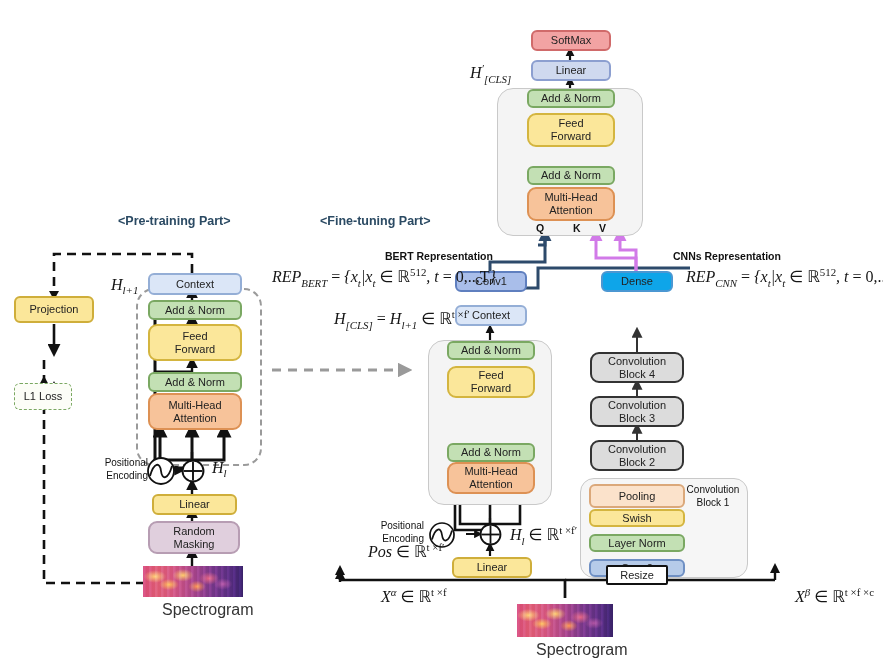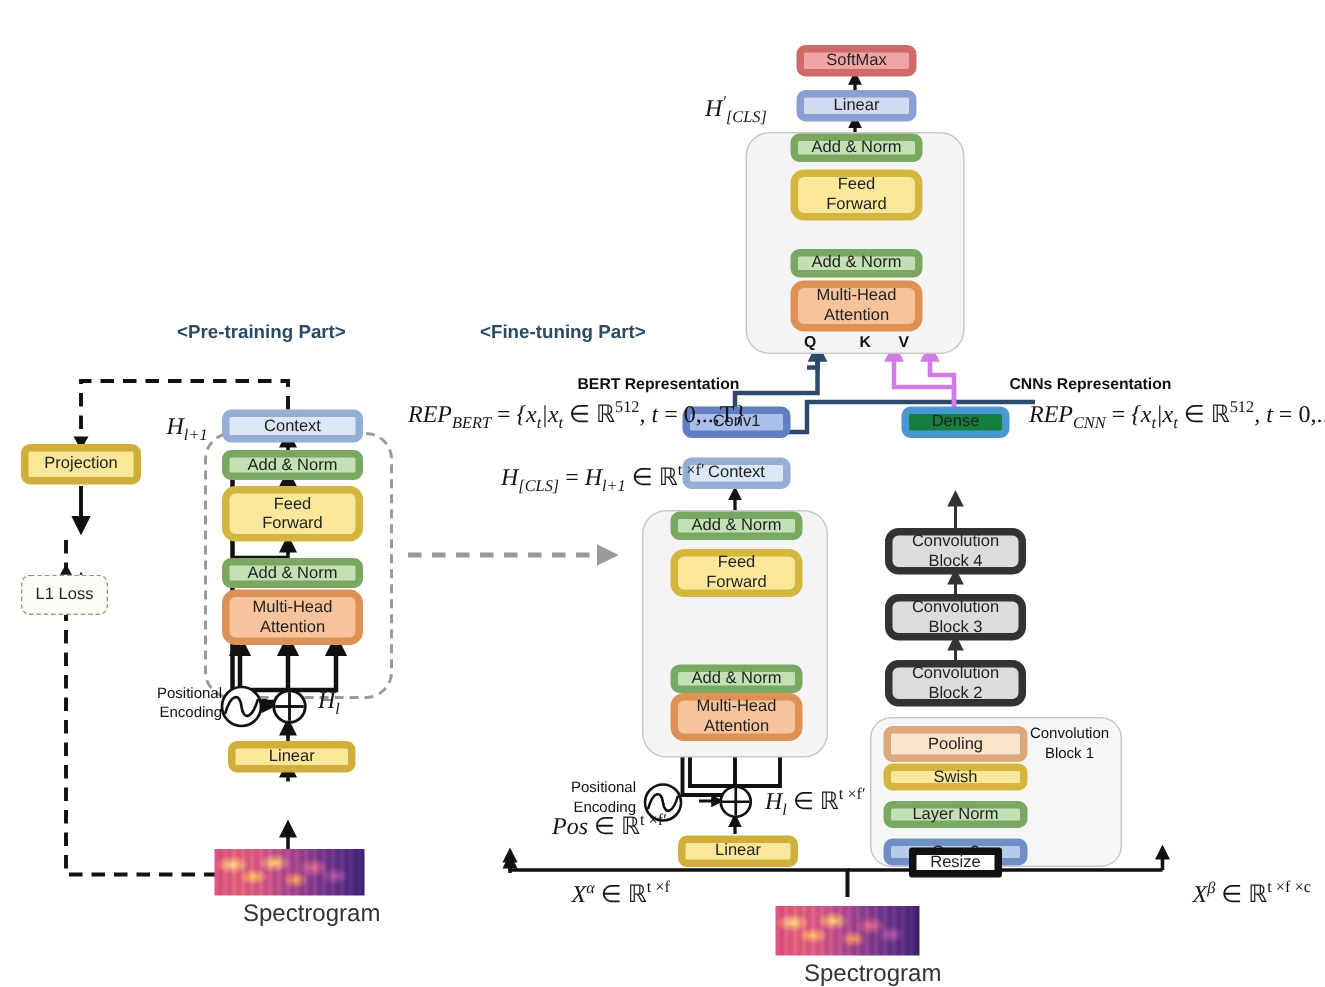--- a/index.html
+++ b/index.html
@@ -8,35 +8,35 @@
     font-family:"Liberation Sans", sans-serif;
     color:#1a1a1a;
   }
   #canvas{position:absolute;inset:0;width:883px;height:658px;}
 
   
   .node{
     position:absolute;box-sizing:border-box;
     display:flex;align-items:center;justify-content:center;
     text-align:center;line-height:1.12;
-    border-radius:6px;border:5px solid #a21caf;
+    border-radius:6px;border:2px solid #a21caf;
     font-size:11px;color:#222;
     white-space:pre-line;
   }
   .node.two{line-height:1.18;border-radius:9px;}
 
   
   .c-softmax {background:#f2a3a3;border-color:#d06a6a;}
   .c-linearb {background:#cfd9ef;border-color:#8c9fd0;}
   .c-addnorm {background:#c3e0b4;border-color:#7aa862;}
   .c-ff      {background:#fbe79a;border-color:#d4b53f;}
   .c-mha     {background:#f7c39a;border-color:#dd9154;}
   .c-context {background:#dbe6f7;border-color:#94aed6;}
   .c-conv1   {background:#a9beea;border-color:#5f7fbf;}
-  .c-dense   {background:#15803d;border-color:#4b97d2;}
+  .c-dense   {background:#0ea5e9;border-color:#4b97d2;}
   .c-convblk {background:#dcdcdc;border-color:#333;border-radius:2px;}
   .c-pooling {background:#fbe2cb;border-color:#dba87a;}
   .c-swish   {background:#fbe79a;border-color:#d4b53f;}
   .c-lnorm   {background:#c3e0b4;border-color:#7aa862;}
   .c-conv2   {background:#b6cbe9;border-color:#6f90c4;}
   .c-resize  {background:#ffffff;border-color:#111;border-radius:2px;}
   .c-linear  {background:#fbe79a;border-color:#cfae3a;}
   .c-mask    {background:#e0cfdd;border-color:#b79db3;}
   .c-proj    {background:#fbe79a;border-color:#cfae3a;}
   .c-l1      {background:#fcfdf7;border:1px dashed #7aa862;}
@@ -268,20 +268,22 @@
 
   <div class="node c-context" style="left:148px;top:273px;width:94px;height:22px;">Context</div>
   <div class="node c-addnorm" style="left:148px;top:300px;width:94px;height:20px;">Add &amp; Norm</div>
   <div class="node c-ff two" style="left:148px;top:324px;width:94px;height:37px;">Feed
 Forward</div>
   <div class="node c-addnorm" style="left:148px;top:372px;width:94px;height:20px;">Add &amp; Norm</div>
   <div class="node c-mha two" style="left:148px;top:393px;width:94px;height:37px;">Multi-Head
 Attention</div>
 
   <div class="node c-linear" style="left:152px;top:494px;width:85px;height:21px;">Linear</div>
+  <div class="node c-mask two" style="left:148px;top:521px;width:92px;height:33px;">Random
+Masking</div>
 
   <div class="spec" style="left:143px;top:566px;width:100px;height:31px;">
       <div class="spec-stripes"></div>
     </div>
   <div class="caption" style="left:162px;top:601px;">Spectrogram</div>
 
   <div class="plainlbl" style="left:80px;top:457px;width:68px;">Positional<br>Encoding</div>
   <svg class="pe-circle" style="left:146px;top:456px;" width="30" height="30">
     <circle cx="15" cy="15" r="13" fill="#fff" stroke="#111" stroke-width="1.8"></circle>
     <path d="M 4 20 C 8 6, 14 6, 15 15 C 16 24, 22 24, 26 10" fill="none" stroke="#111" stroke-width="1.8"></path>

